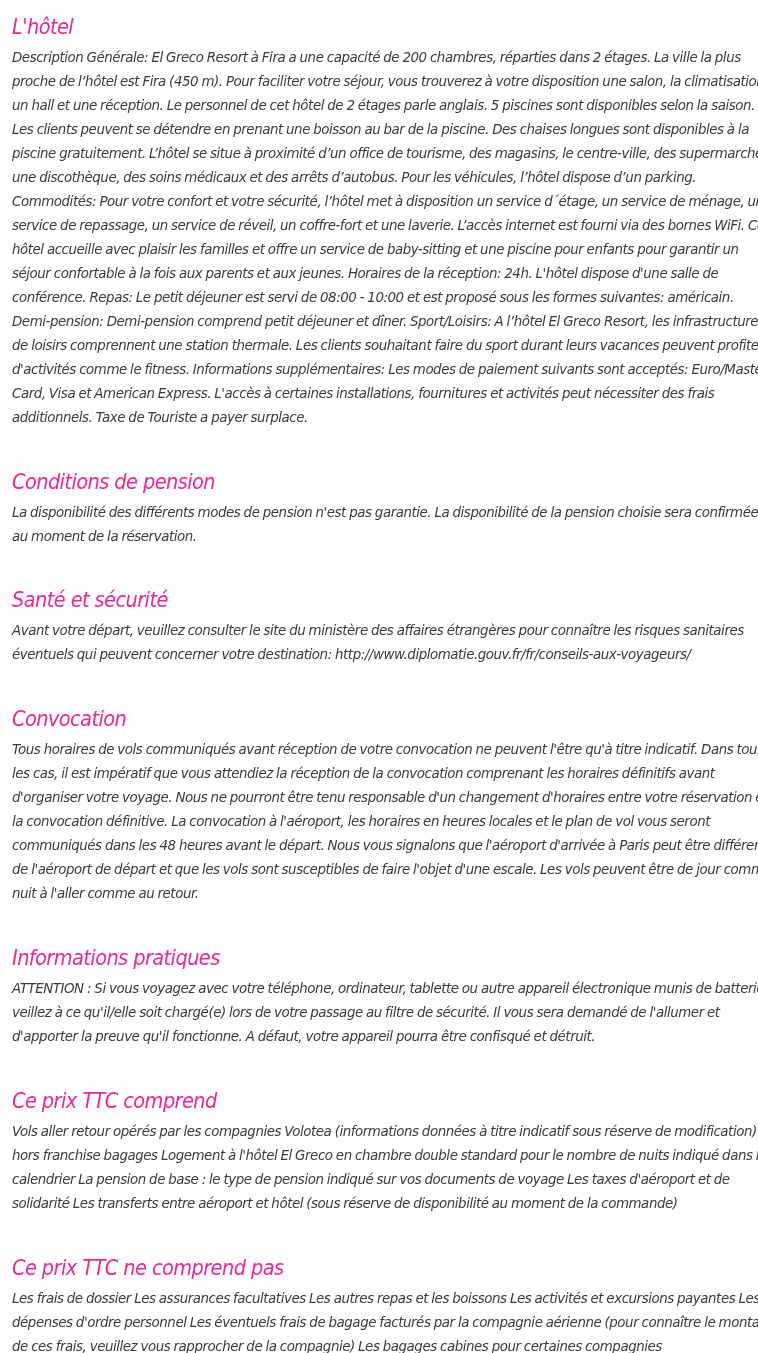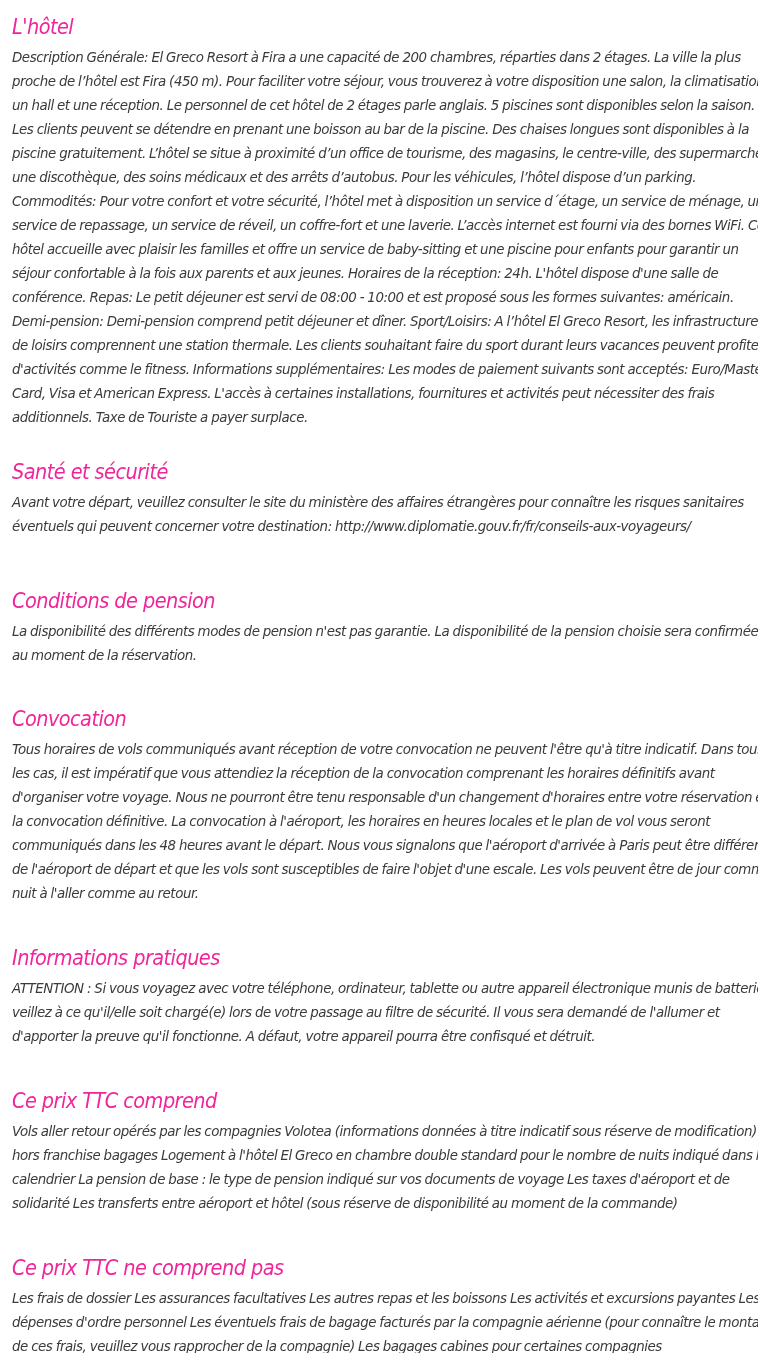--- a/index.html
+++ b/index.html
@@ -42,28 +42,28 @@
 </head>
 <body>
 
 <div class="page">
 
   <div class="section s1">
     <h2 class="title">L'hôtel</h2>
     <p class="body">Description Générale: El Greco Resort à Fira a une capacité de 200 chambres, réparties dans 2 étages. La ville la plus proche de l’hôtel est Fira (450 m). Pour faciliter votre séjour, vous trouverez à votre disposition une salon, la climatisation, un hall et une réception. Le personnel de cet hôtel de 2 étages parle anglais. 5 piscines sont disponibles selon la saison. Les clients peuvent se détendre en prenant une boisson au bar de la piscine. Des chaises longues sont disponibles à la piscine gratuitement. L’hôtel se situe à proximité d’un office de tourisme, des magasins, le centre-ville, des supermarchés, une discothèque, des soins médicaux et des arrêts d’autobus. Pour les véhicules, l’hôtel dispose d’un parking. Commodités: Pour votre confort et votre sécurité, l’hôtel met à disposition un service d´étage, un service de ménage, un service de repassage, un service de réveil, un coffre-fort et une laverie. L’accès internet est fourni via des bornes WiFi. Cet hôtel accueille avec plaisir les familles et offre un service de baby-sitting et une piscine pour enfants pour garantir un séjour confortable à la fois aux parents et aux jeunes. Horaires de la réception: 24h. L'hôtel dispose d'une salle de conférence. Repas: Le petit déjeuner est servi de 08:00 - 10:00 et est proposé sous les formes suivantes: américain. Demi-pension: Demi-pension comprend petit déjeuner et dîner. Sport/Loisirs: A l’hôtel El Greco Resort, les infrastructures de loisirs comprennent une station thermale. Les clients souhaitant faire du sport durant leurs vacances peuvent profiter d'activités comme le fitness. Informations supplémentaires: Les modes de paiement suivants sont acceptés: Euro/Master Card, Visa et American Express. L'accès à certaines installations, fournitures et activités peut nécessiter des frais additionnels. Taxe de Touriste a payer surplace.</p>
   </div>
 
+  <div class="section s2">
+    <h2 class="title">Conditions de pension</h2>
+    <p class="body">La disponibilité des différents modes de pension n'est pas garantie. La disponibilité de la pension choisie sera confirmée au moment de la réservation.</p>
+  </div>
+
   <div class="section s3">
     <h2 class="title">Santé et sécurité</h2>
     <p class="body">Avant votre départ, veuillez consulter le site du ministère des affaires étrangères pour connaître les risques sanitaires éventuels qui peuvent concerner votre destination: http://www.diplomatie.gouv.fr/fr/conseils-aux-voyageurs/</p>
-  </div>
-
-  <div class="section s2">
-    <h2 class="title">Conditions de pension</h2>
-    <p class="body">La disponibilité des différents modes de pension n'est pas garantie. La disponibilité de la pension choisie sera confirmée au moment de la réservation.</p>
   </div>
 
   <div class="section s4">
     <h2 class="title">Convocation</h2>
     <p class="body">Tous horaires de vols communiqués avant réception de votre convocation ne peuvent l'être qu'à titre indicatif. Dans tous les cas, il est impératif que vous attendiez la réception de la convocation comprenant les horaires définitifs avant d'organiser votre voyage. Nous ne pourront être tenu responsable d'un changement d'horaires entre votre réservation et la convocation définitive. La convocation à l'aéroport, les horaires en heures locales et le plan de vol vous seront communiqués dans les 48 heures avant le départ. Nous vous signalons que l'aéroport d'arrivée à Paris peut être différent de l'aéroport de départ et que les vols sont susceptibles de faire l'objet d'une escale. Les vols peuvent être de jour comme nuit à l'aller comme au retour.</p>
   </div>
 
   <div class="section s5">
     <h2 class="title">Informations pratiques</h2>
     <p class="body">ATTENTION : Si vous voyagez avec votre téléphone, ordinateur, tablette ou autre appareil électronique munis de batterie, veillez à ce qu'il/elle soit chargé(e) lors de votre passage au filtre de sécurité. Il vous sera demandé de l'allumer et d'apporter la preuve qu'il fonctionne. A défaut, votre appareil pourra être confisqué et détruit.</p>

